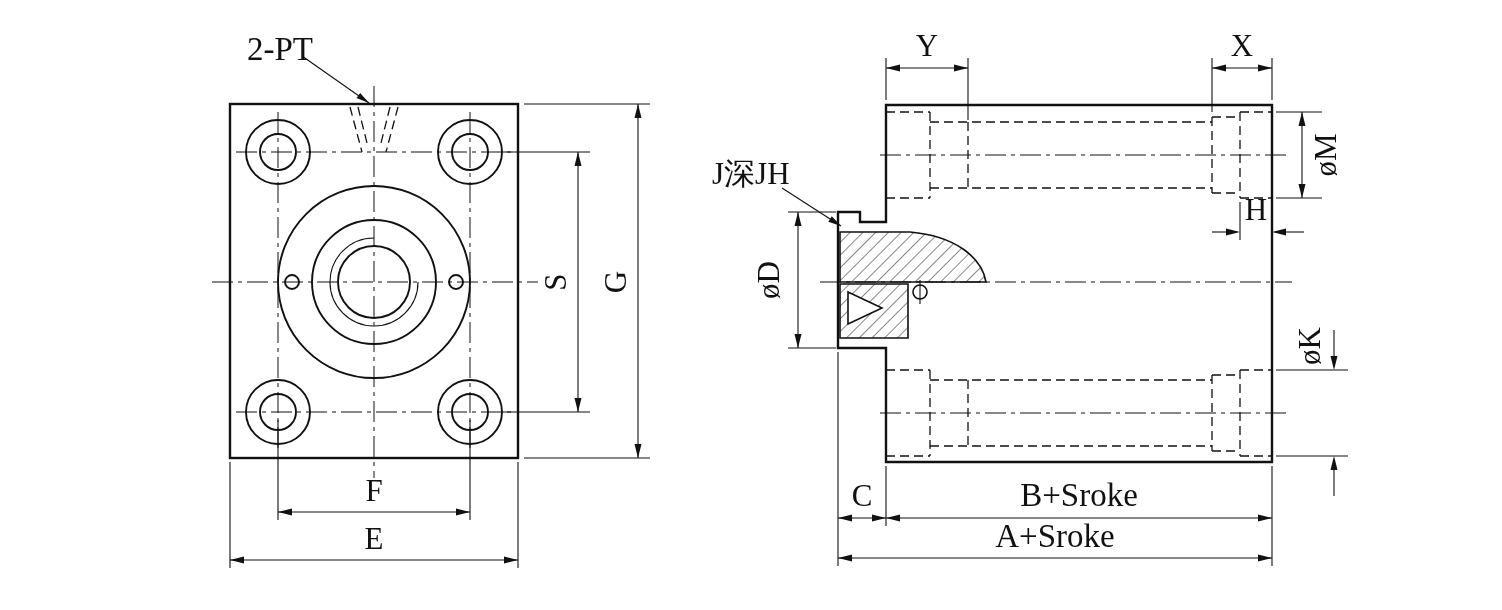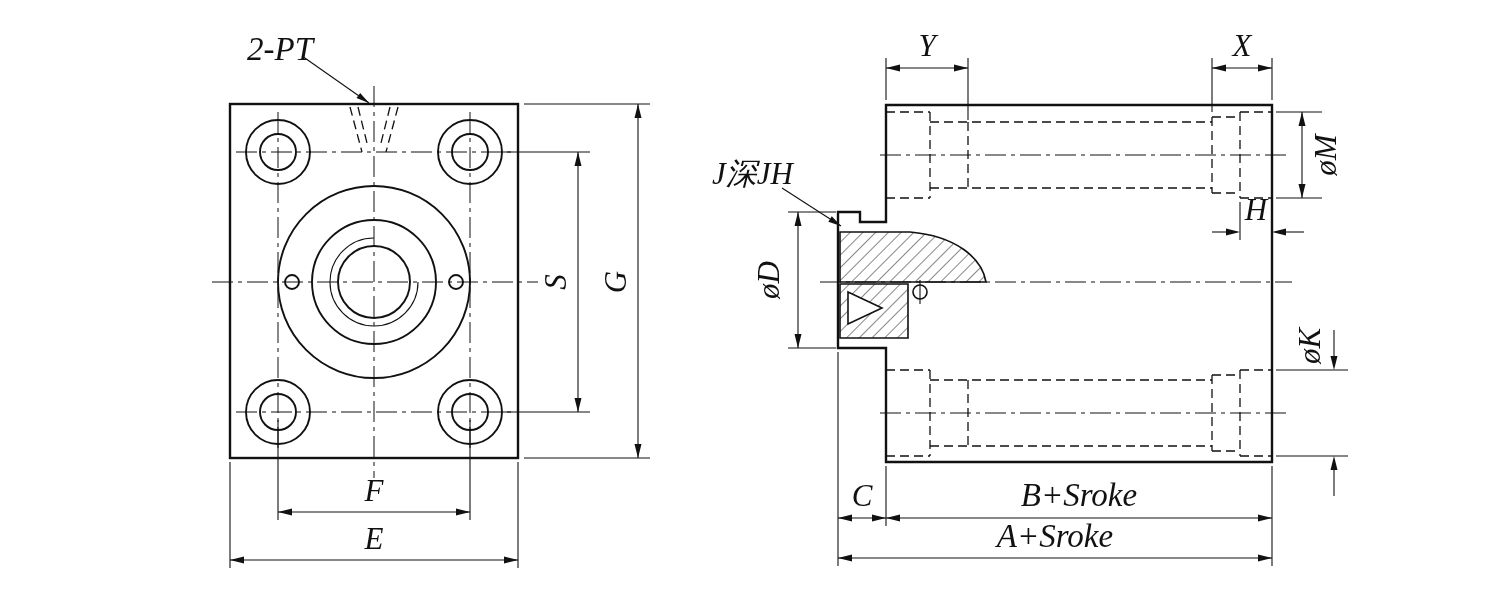--- a/index.html
+++ b/index.html
@@ -1,17 +1,17 @@
 <!DOCTYPE html>
 <html><head>
 <meta charset="utf-8">
 <style>
   html,body{margin:0;padding:0;background:#ffffff;}
   .canvas{position:relative;width:1502px;height:610px;background:#ffffff;overflow:hidden;
-          font-family:"Liberation Serif","DejaVu Serif",serif;font-style:italic;}
+          font-family:"Liberation Serif","DejaVu Serif",serif;}
   svg{display:block}
   .outline{stroke:#111111;stroke-width:2.4;fill:none;stroke-linejoin:miter;stroke-linecap:butt}
   .med{stroke:#111111;stroke-width:1.9;fill:none}
   .thin{stroke:#111111;stroke-width:1.1;fill:none}
   .hidden{stroke:#111111;stroke-width:1.3;fill:none;stroke-dasharray:9 5}
   .center{stroke:#111111;stroke-width:1;fill:none;stroke-dasharray:21 5 4 5}
   .arrow{fill:#111111;stroke:none}
   .lbl{font-family:"Liberation Serif","DejaVu Serif",serif;font-size:31px;fill:#111111}
   .lblbig{font-family:"Liberation Serif","DejaVu Serif",serif;font-size:33px;fill:#111111}
   .white{fill:#ffffff;stroke:#111111;stroke-width:1.6}

